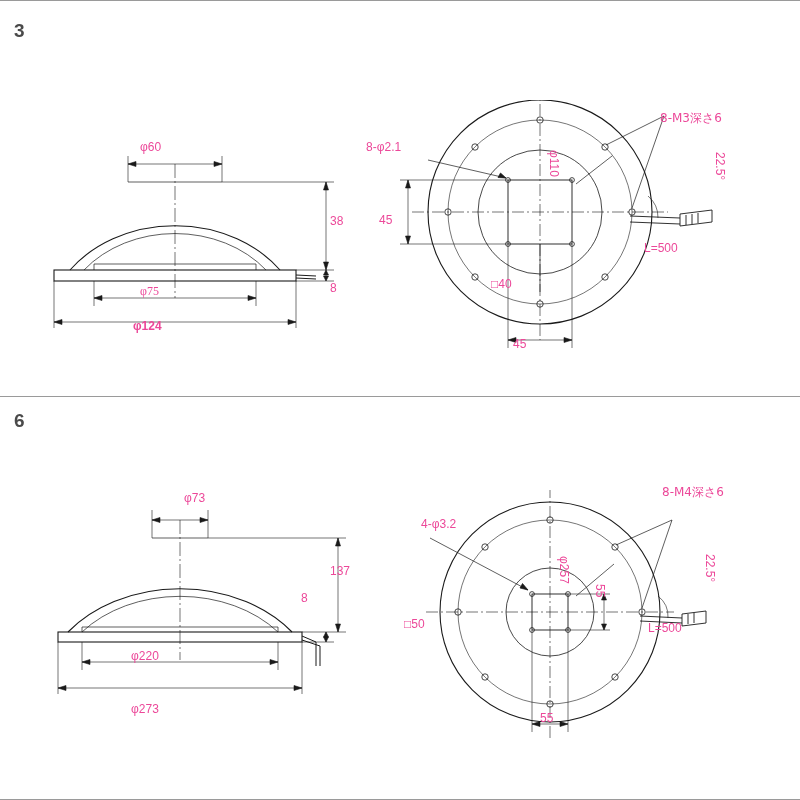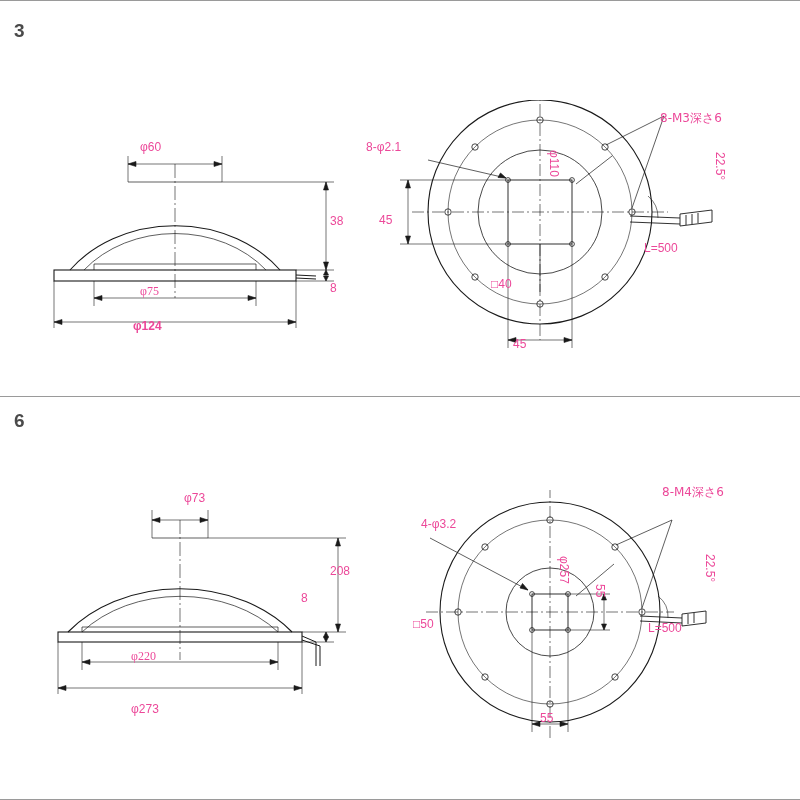--- a/index.html
+++ b/index.html
@@ -291,23 +291,23 @@
       <g stroke="#1a1a1a" stroke-width="0.6" fill="#1a1a1a">
         <path d="M 18 162 L 18 214"></path>
         <path d="M 262 162 L 262 214"></path>
         <path d="M 18 208 L 262 208"></path>
         <polygon points="18,208 26,205.5 26,210.5"></polygon>
         <polygon points="262,208 254,205.5 254,210.5"></polygon>
       </g>
     </svg>
   </div>
   <div class="label" style="left:184px; top:492px;">φ73</div>
-  <div class="label" style="left:330px; top:565px;">208</div>
+  <div class="label" style="left:330px; top:565px;">137</div>
   <div class="label" style="left:301px; top:592px;">8</div>
-  <div class="label" style="left:131px; top:650px;font-family:Liberation Serif, serif;">φ220</div>
+  <div class="label" style="left:131px; top:650px;">φ220</div>
   <div class="label" style="left:131px; top:685px;margin-top:18px;">φ273</div>
 
   <div class="dwg" style="left:400px; top:490px;">
     <svg width="380" height="260" viewBox="0 0 380 260">
       <g fill="none" stroke="#1a1a1a">
 
         <circle cx="150" cy="122" r="110" stroke-width="1.1"></circle>
 
         <circle cx="150" cy="122" r="92" stroke-width="0.6"></circle>
 
@@ -378,19 +378,19 @@
         <path d="M 168 140 L 168 242"></path>
         <path d="M 132 234 L 168 234"></path>
         <polygon points="132,234 140,231.5 140,236.5"></polygon>
         <polygon points="168,234 160,231.5 160,236.5"></polygon>
       </g>
     </svg>
   </div>
   <div class="label" style="left:421px; top:518px;">4-φ3.2</div>
   <div class="label jp" style="left:662px; top:486px;">8-M4深さ6</div>
   <div class="label vert" style="left:558px; top:556px;">φ257</div>
-  <div class="label" style="left:404px; top:618px;margin-left:9px;">□50</div>
+  <div class="label" style="left:404px; top:618px;">□50</div>
   <div class="label vert" style="left:594px; top:584px;">55</div>
   <div class="label" style="left:540px; top:712px;">55</div>
   <div class="label vert" style="left:704px; top:554px;">22.5°</div>
   <div class="label" style="left:648px; top:622px;">L=500</div>
 
 </div>
 
 </body></html>

